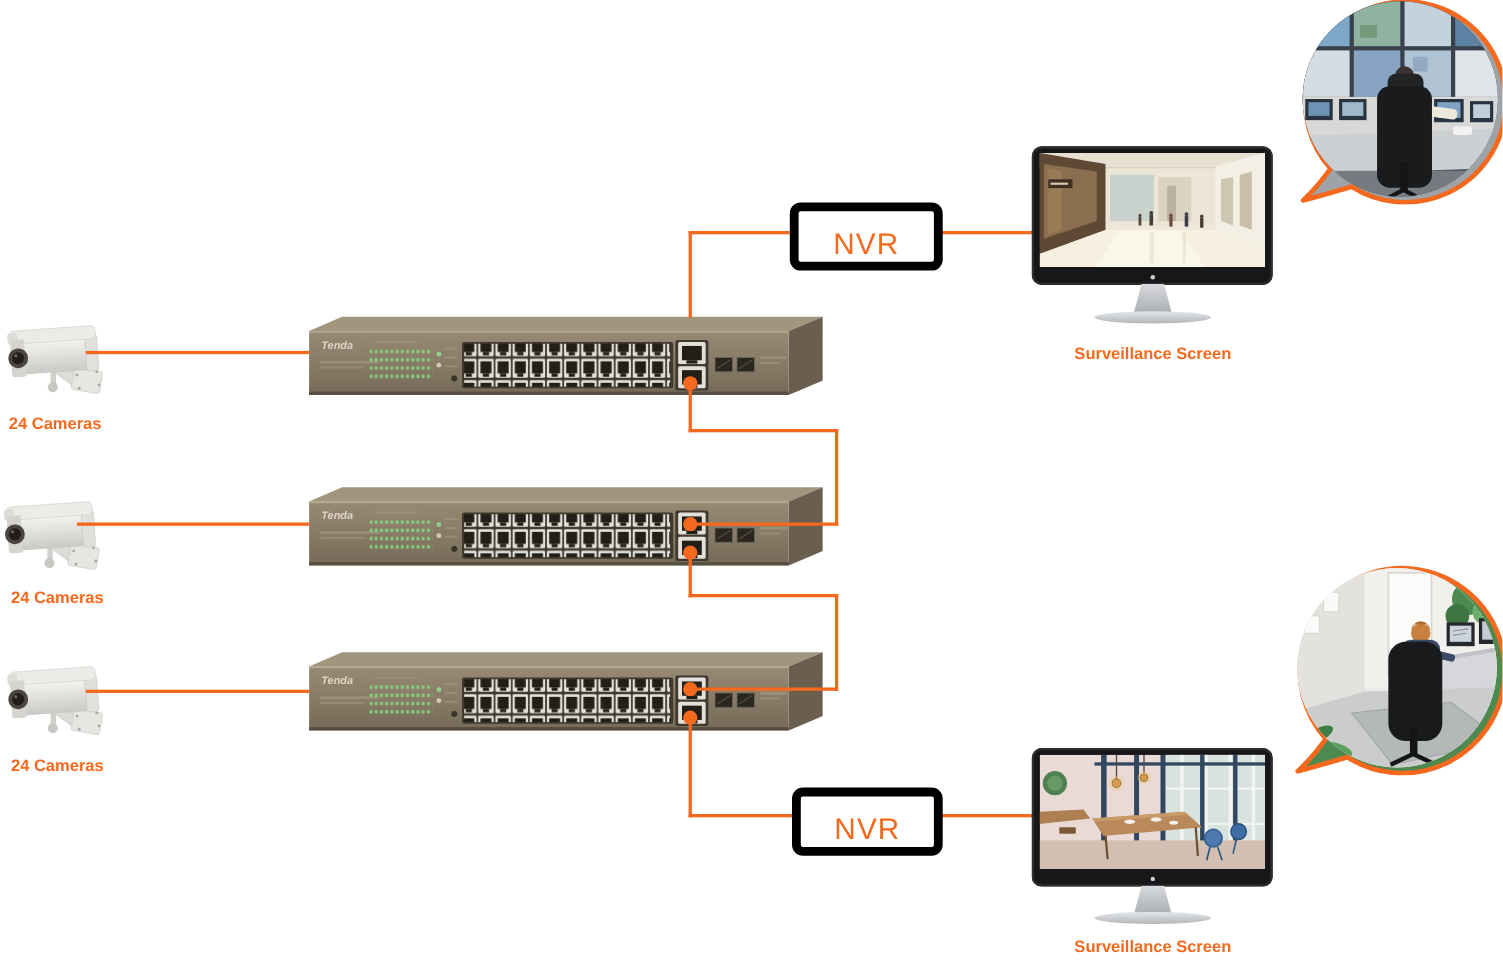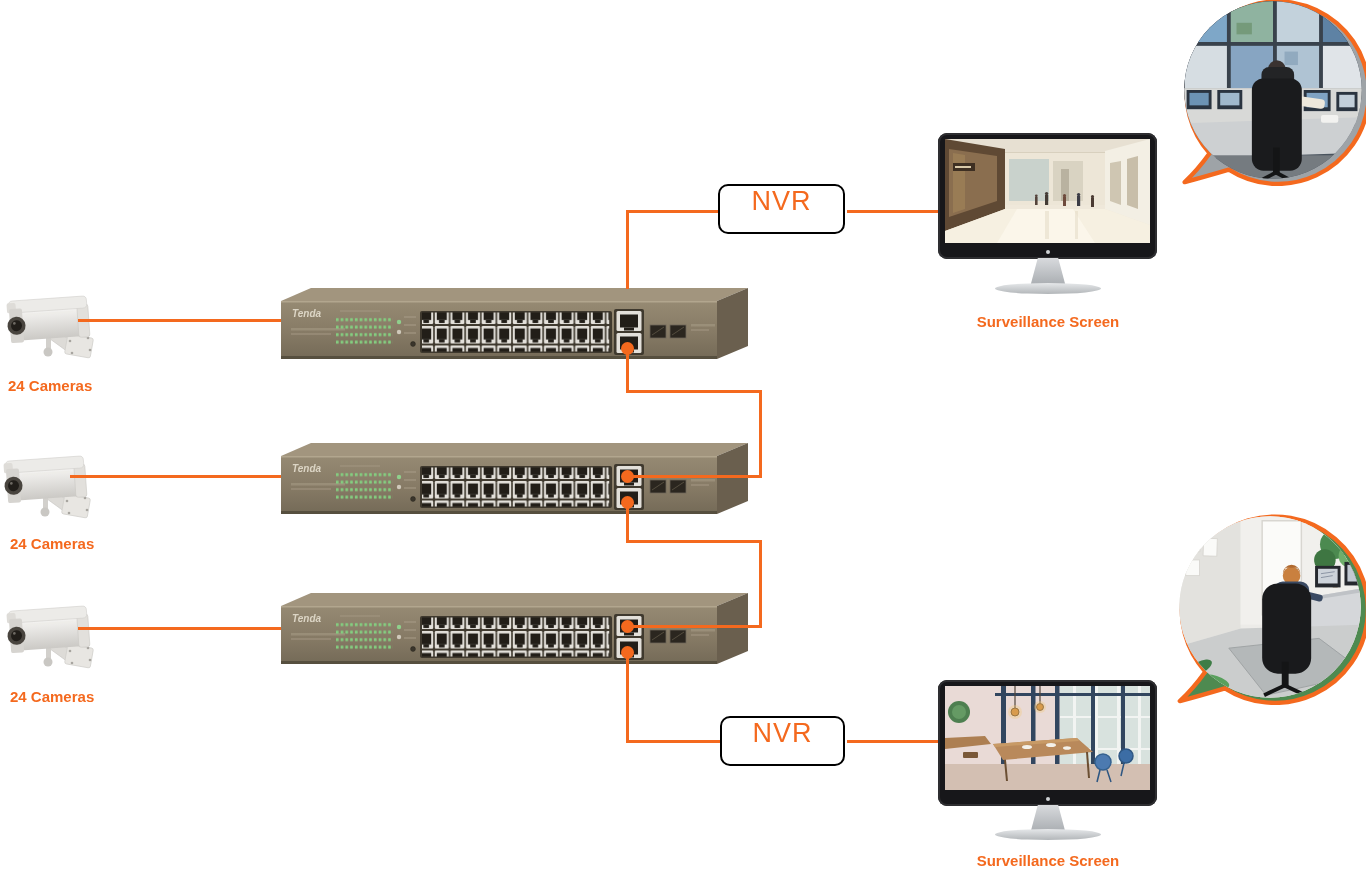--- a/index.html
+++ b/index.html
@@ -2,22 +2,22 @@
 <html><head>
 <meta charset="utf-8">
 <style>
   html,body{margin:0;padding:0;background:#fff;}
   #canvas{position:relative;width:1366px;height:876px;background:#fff;overflow:hidden;
           font-family:"Liberation Sans",sans-serif;}
   .abs{position:absolute;}
   .hline{position:absolute;height:3px;background:#F4691E;}
   .vline{position:absolute;width:3px;background:#F4691E;}
   .dot{position:absolute;width:13px;height:13px;border-radius:50%;background:#F4691E;}
-  .nvr-box{position:absolute;background:#fff;border:2px solid #000000;border-radius:10px;
-           display:flex;align-items:flex-start;justify-content:center;}
+  .nvr-box{position:absolute;background:#fff;border:8px solid #000000;border-radius:10px;
+           display:flex;align-items:flex-end;justify-content:center;}
   .nvr-label{color:#F4691E;font-size:27px;font-weight:500;letter-spacing:1px;}
   .cam-label,.mon-label{position:absolute;color:#F4691E;font-size:15px;font-weight:600;}
   .mon-label{width:220px;text-align:center;}
   .monitor-bezel{position:absolute;width:219px;height:126px;background:#17171a;
                  border-radius:9px;box-shadow:inset 0 0 0 2px #2e2e31;}
   .monitor-screen{position:absolute;left:7px;top:6px;width:205px;height:104px;overflow:hidden;background:#000;}
   .monitor-dot{position:absolute;left:50%;bottom:5px;width:4px;height:4px;margin-left:-2px;
                border-radius:50%;background:#cfd2d5;}
   .monitor-neck{position:absolute;width:60px;height:27px;
                 background:linear-gradient(180deg,#d8dadd,#a9adb1);

